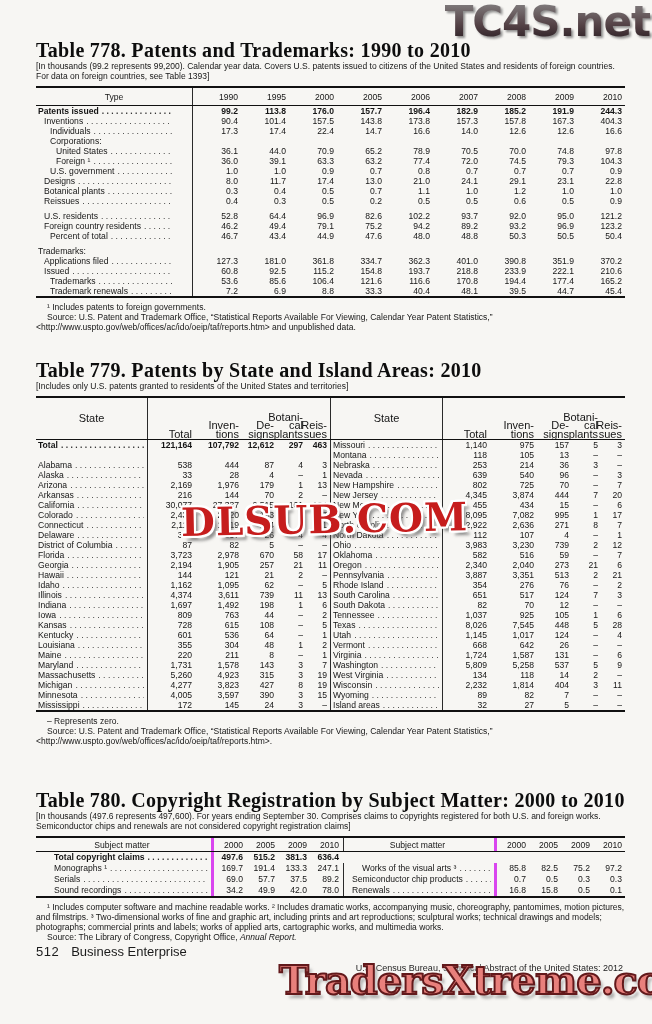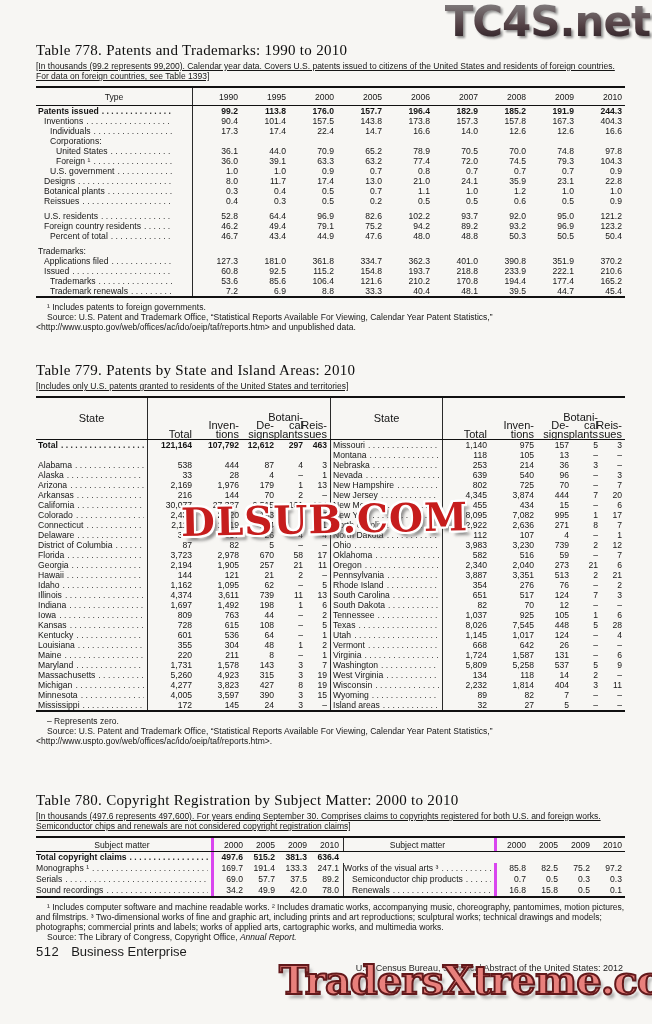--- a/index.html
+++ b/index.html
@@ -8,27 +8,27 @@
     background: #f7f6f3;
     font-family: "Liberation Sans", sans-serif;
     color: #151515;
     position: relative;
     overflow: hidden;
   }
   .page { position: absolute; inset: 0; padding: 42px 27px 0 36px; }
 
   .tbl-title {
     font-family: "Liberation Serif", serif;
-    font-weight: normal;
-    font-size: 15px;
+    font-weight: bold;
+    font-size: 20px;
     line-height: 17px;
     letter-spacing: .3px;
     color: #0d0d0d;
   }
-  .headnote { font-size: 8.5px; line-height: 10px; margin: 2px 0 5px 0; color: #161616; text-decoration: underline; }
+  .headnote { font-size: 8.5px; line-height: 10px; margin: 2px 0 5px 0; color: #161616; }
   .notes { margin-top: 4px; }
   .fn { font-size: 8.5px; line-height: 10px; text-indent: 11px; color: #161616; }
 
   
   .t { border-top: 2px solid #111; border-bottom: 2px solid #111; width: 589px; }
   .hdr { border-bottom: 1px solid #111; display: flex; }
 
   
   .hdr778 { height: 18px; font-size: 8.6px; }
   .l778 { width: 157px; border-right: 1px solid #2a2a2a; height: 100%; }
@@ -64,21 +64,21 @@
   .h780.rhalf { width: 282px; border-left: 1px solid #2a2a2a; }
   .sl780 { border-right: 3px solid #d946ef; display: flex; align-items: baseline; padding-right: 3px; }
   .lhalf .sl780 { width: 178px; }
   .rhalf .sl780 { width: 153px; }
   .hdr780 .sl780 { align-items: center; justify-content: center; }
   .n780 { width: 32px; text-align: right; padding-right: 3px; }
   .hdr780 .n780 { display: flex; align-items: center; justify-content: flex-end; }
   .row780 { display: flex; height: 11px; line-height: 11px; font-size: 8.6px; }
   .row780 .b { font-weight: bold; }
   .ind1 { margin-left: 8px !important; }
-  .row780 .lt { margin-left: 0; }
+  .row780 .lt { margin-left: 18px; }
 
   .sec779 { margin-top: 30px; }
   .sec780 { margin-top: 46px; }
 
   
   .pgfoot { position: absolute; left: 36px; top: 944px; font-size: 13px; color: #1b1b1b; }
   .pgnum { letter-spacing: .5px; }
   .pgsec { margin-left: 12px; }
   .census { position: absolute; right: 29px; top: 963px; font-size: 9px; color: #222; }
 
@@ -236,21 +236,21 @@
           <div class="l778">
             <span class="lt i1">Designs</span>
             <span class="lead"></span>
           </div>
           <div class="c778">8.0</div>
           <div class="c778">11.7</div>
           <div class="c778">17.4</div>
           <div class="c778">13.0</div>
           <div class="c778">21.0</div>
           <div class="c778">24.1</div>
-          <div class="c778">35.9</div>
+          <div class="c778">29.1</div>
           <div class="c778">23.1</div>
           <div class="c778">22.8</div>
         </div>
         <div class="row778">
           <div class="l778">
             <span class="lt i1">Botanical plants</span>
             <span class="lead"></span>
           </div>
           <div class="c778">0.3</div>
           <div class="c778">0.4</div>
@@ -374,21 +374,21 @@
         </div>
         <div class="row778">
           <div class="l778">
             <span class="lt i2">Trademarks</span>
             <span class="lead"></span>
           </div>
           <div class="c778">53.6</div>
           <div class="c778">85.6</div>
           <div class="c778">106.4</div>
           <div class="c778">121.6</div>
-          <div class="c778">210.2</div>
+          <div class="c778">116.6</div>
           <div class="c778">170.8</div>
           <div class="c778">194.4</div>
           <div class="c778">177.4</div>
           <div class="c778">165.2</div>
         </div>
         <div class="row778">
           <div class="l778">
             <span class="lt i2">Trademark renewals</span>
             <span class="lead"></span>
           </div>

